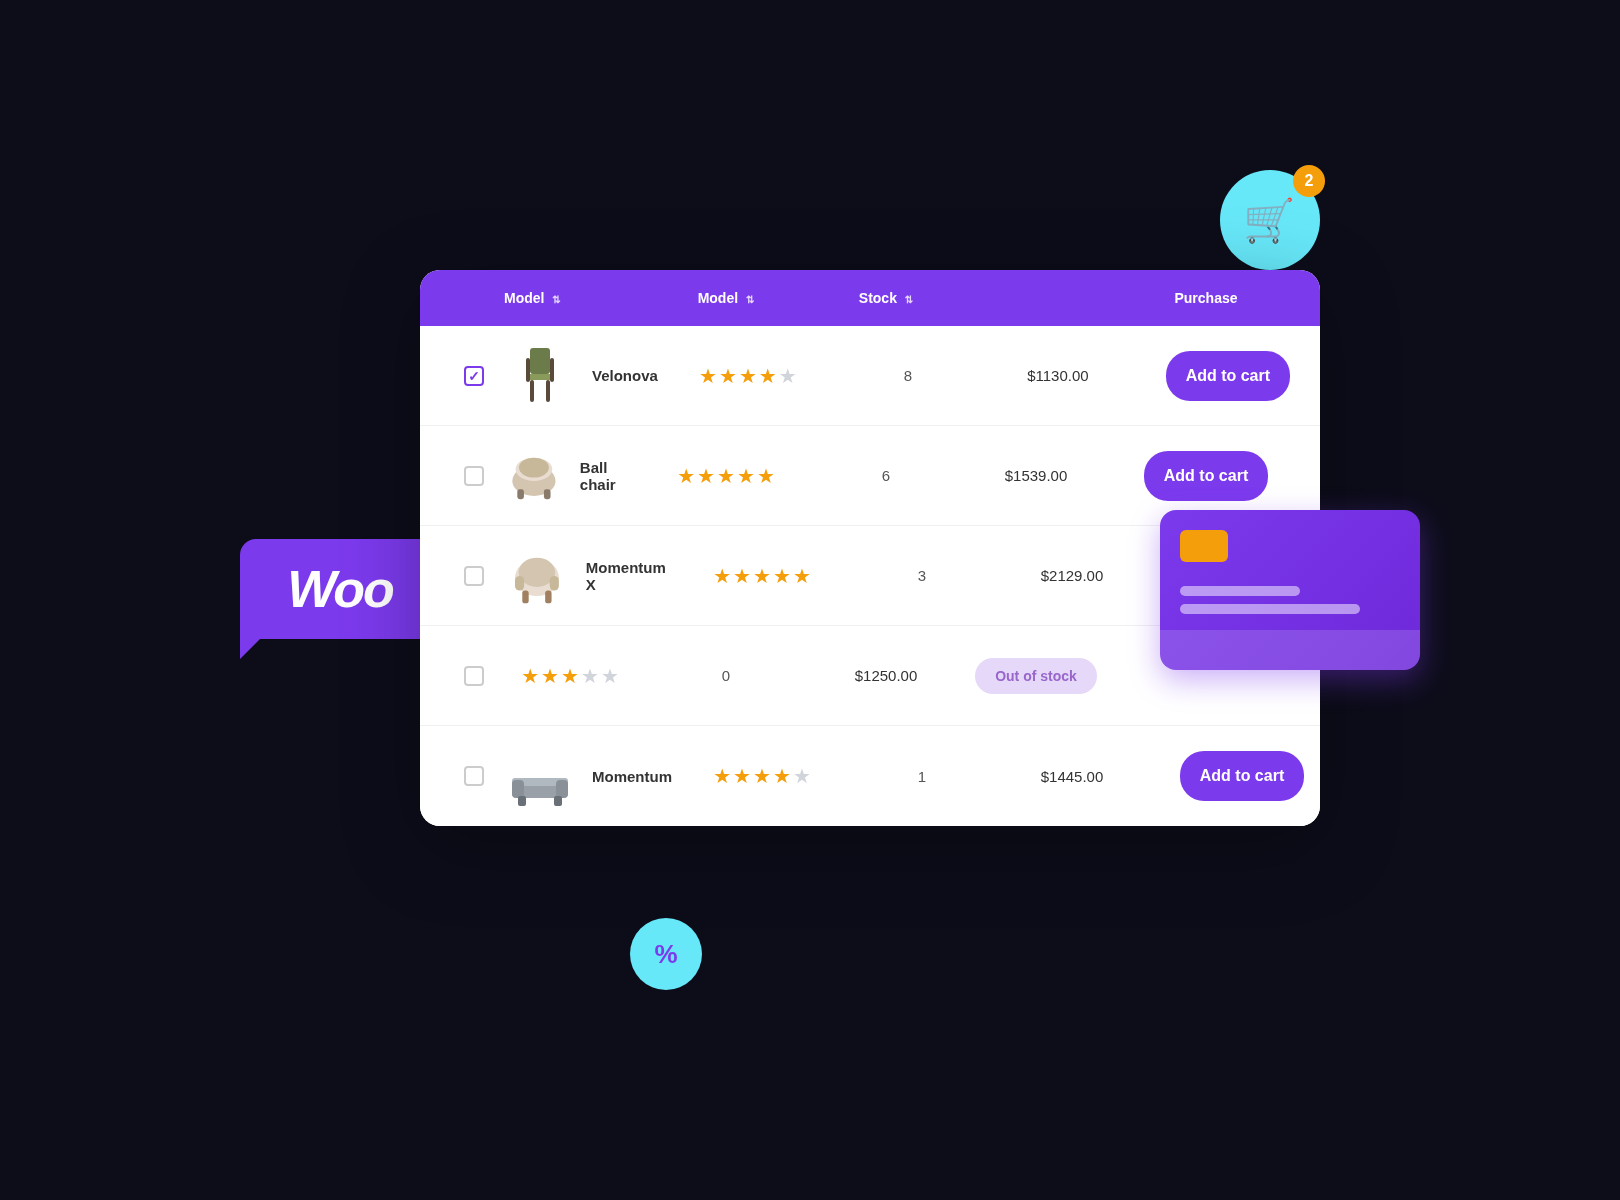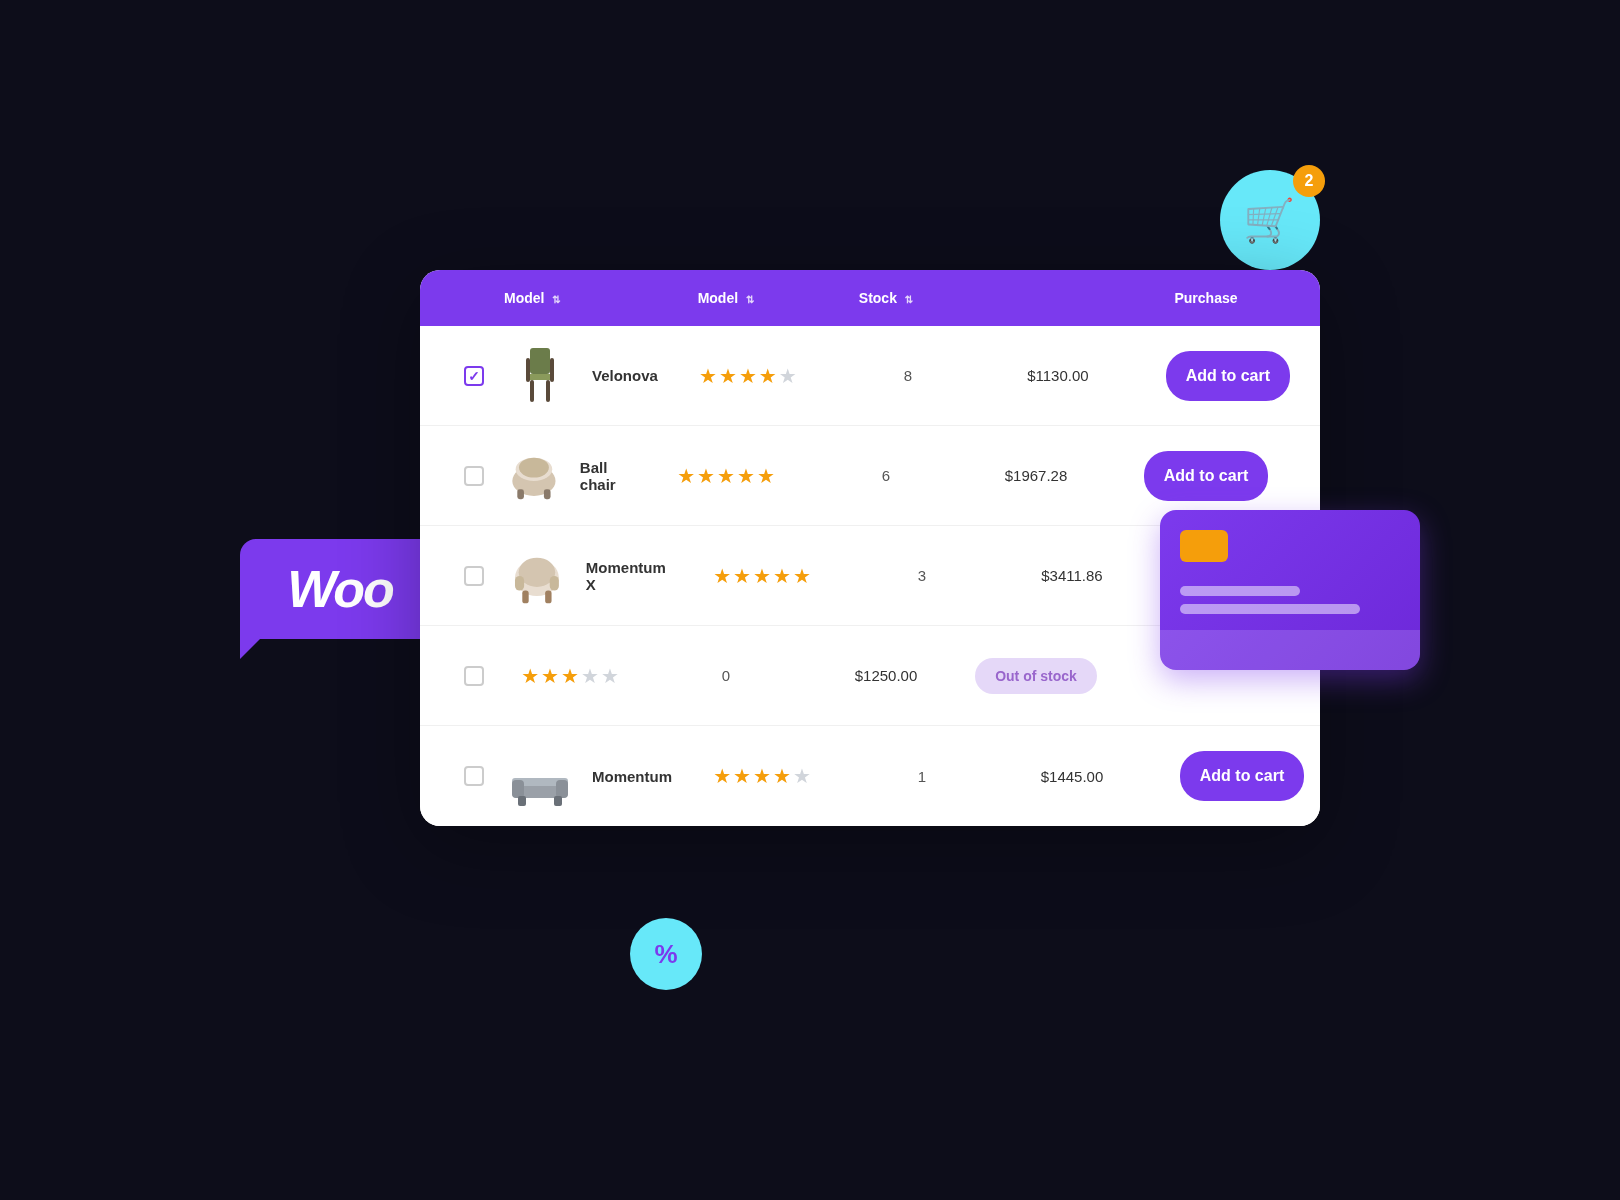--- a/index.html
+++ b/index.html
@@ -387,21 +387,21 @@
           <span class="product-name">Ball chair</span>
         </div>
         <div class="rating-cell">
           <span class="star">★</span>
           <span class="star">★</span>
           <span class="star">★</span>
           <span class="star">★</span>
           <span class="star">★</span>
         </div>
         <div class="stock-cell">6</div>
-        <div class="price-cell">$1967.28</div>
+        <div class="price-cell">$1539.00</div>
         <div class="action-cell">
           <button class="add-to-cart-btn">Add to cart</button>
         </div>
       </div>
 
       <div class="table-row">
         <div class="checkbox-cell">
           <div class="checkbox"></div>
         </div>
         <div class="product-cell">
@@ -419,21 +419,21 @@
           <span class="product-name">Momentum X</span>
         </div>
         <div class="rating-cell">
           <span class="star">★</span>
           <span class="star">★</span>
           <span class="star">★</span>
           <span class="star">★</span>
           <span class="star">★</span>
         </div>
         <div class="stock-cell">3</div>
-        <div class="price-cell">$3411.86</div>
+        <div class="price-cell">$2129.00</div>
         <div class="action-cell">
           <button class="add-to-cart-btn">Add to cart</button>
         </div>
       </div>
 
       <div class="table-row">
         <div class="checkbox-cell">
           <div class="checkbox"></div>
         </div>
         <div class="rating-cell">

